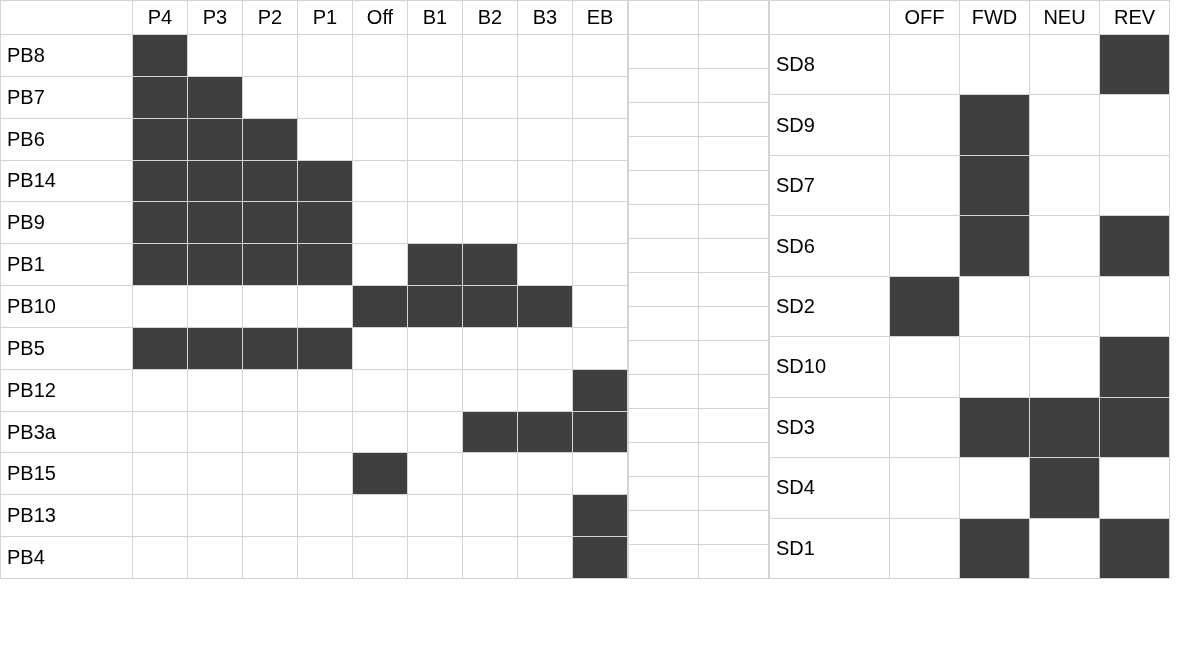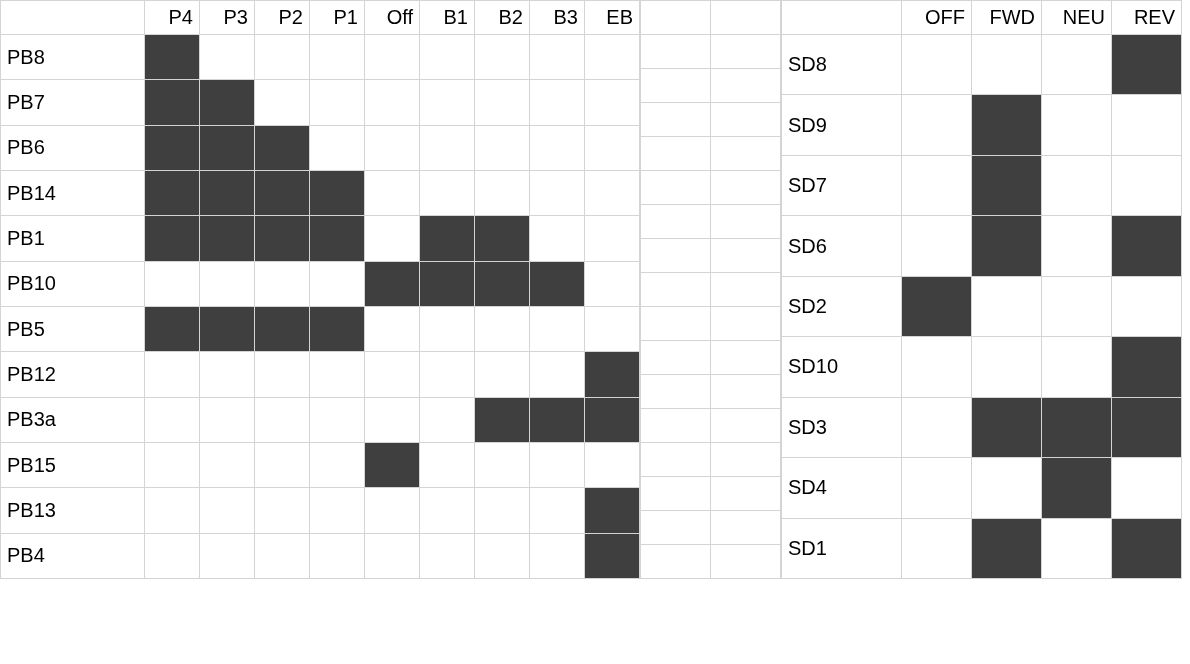--- a/index.html
+++ b/index.html
@@ -23,22 +23,22 @@
   }
   td, th {
     border: 1px solid #d4d4d4;
     height: 34px;
     padding: 0 6px;
     text-align: left;
     font-weight: normal;
     overflow: hidden;
     white-space: nowrap;
   }
-  th.col-head { text-align: right; }
-  .t1 td.rowlab, .t1 th.rowlab-h { width: 144px; }
+  th.col-head { text-align: center; }
+  .t1 td.rowlab, .t1 th.rowlab-h { width: 132px; }
   .t1 td.c, .t1 th.c { width: 55px; }
   .t2 td.rowlab, .t2 th.rowlab-h { width: 120px; }
   .t2 td.c, .t2 th.c { width: 70px; }
   .mid td { width: 70px; }
   .fill { background: #3f3f3f; }
   
   .t1 { border: 1px solid #000; }
   .t2 { border: 1px solid #000; }
 </style>
 </head>
@@ -103,20 +103,32 @@
           <td class="c fill"></td>
           <td class="c fill"></td>
           <td class="c fill"></td>
           <td class="c"></td>
           <td class="c"></td>
           <td class="c"></td>
           <td class="c"></td>
           <td class="c"></td>
         </tr>
         <tr>
+          <td class="rowlab">PB9</td>
+          <td class="c fill"></td>
+          <td class="c fill"></td>
+          <td class="c fill"></td>
+          <td class="c fill"></td>
+          <td class="c"></td>
+          <td class="c"></td>
+          <td class="c"></td>
+          <td class="c"></td>
+          <td class="c"></td>
+        </tr>
+        <tr>
           <td class="rowlab">PB1</td>
           <td class="c fill"></td>
           <td class="c fill"></td>
           <td class="c fill"></td>
           <td class="c fill"></td>
           <td class="c"></td>
           <td class="c fill"></td>
           <td class="c fill"></td>
           <td class="c"></td>
           <td class="c"></td>

